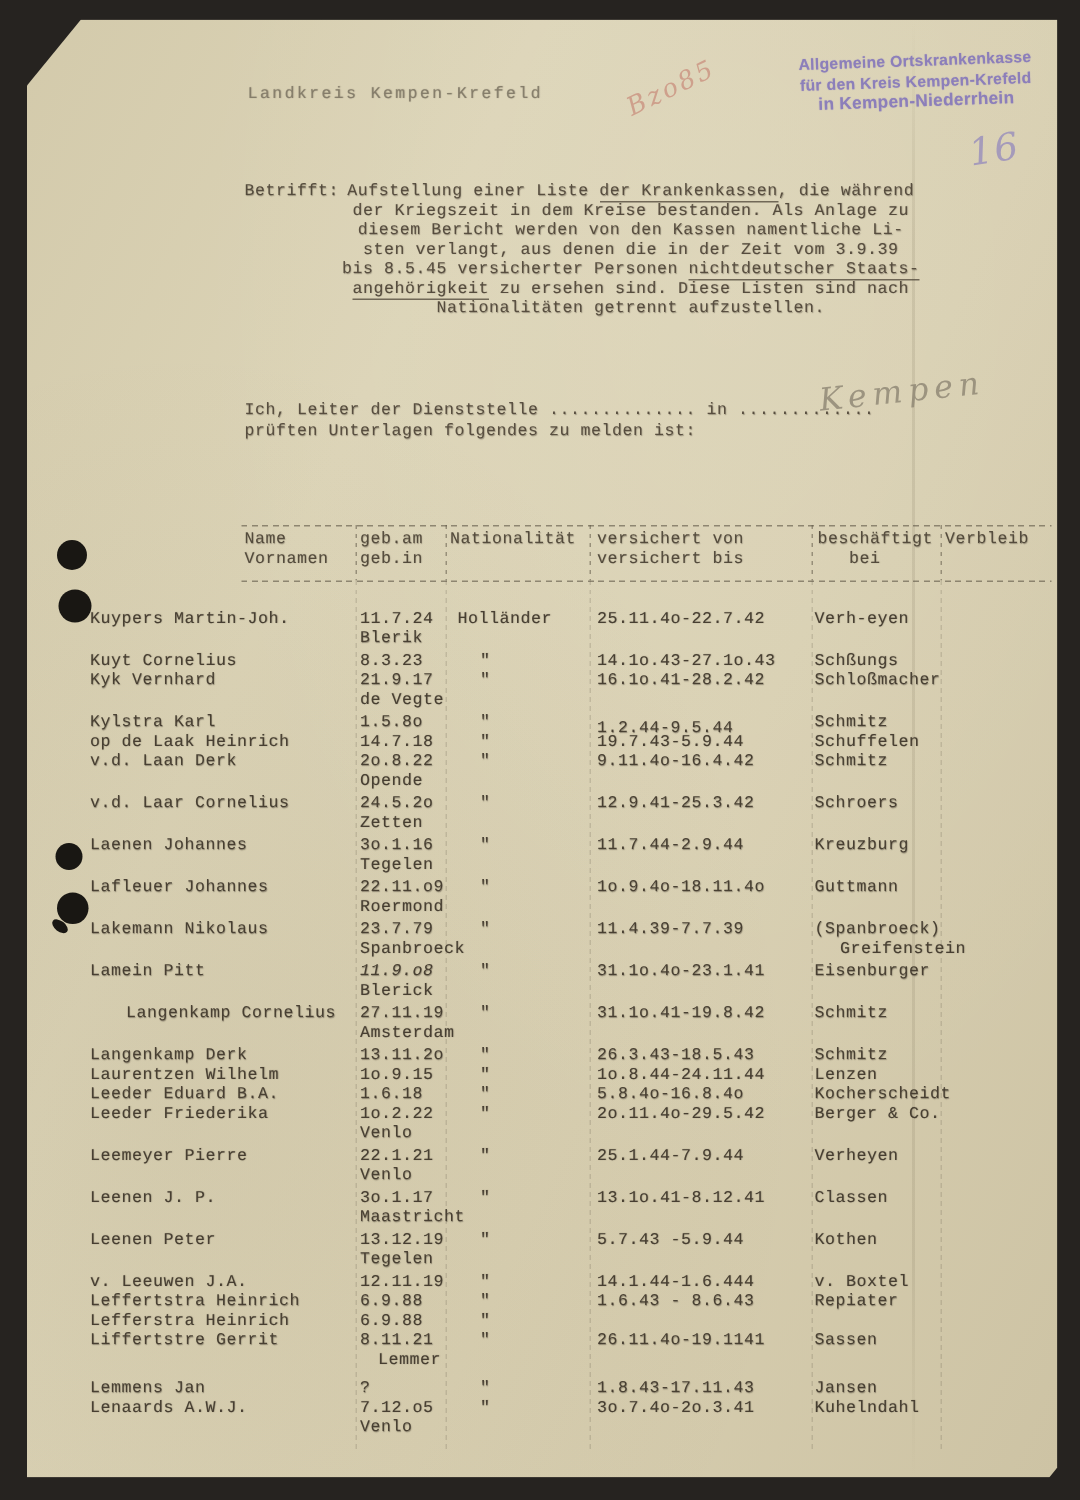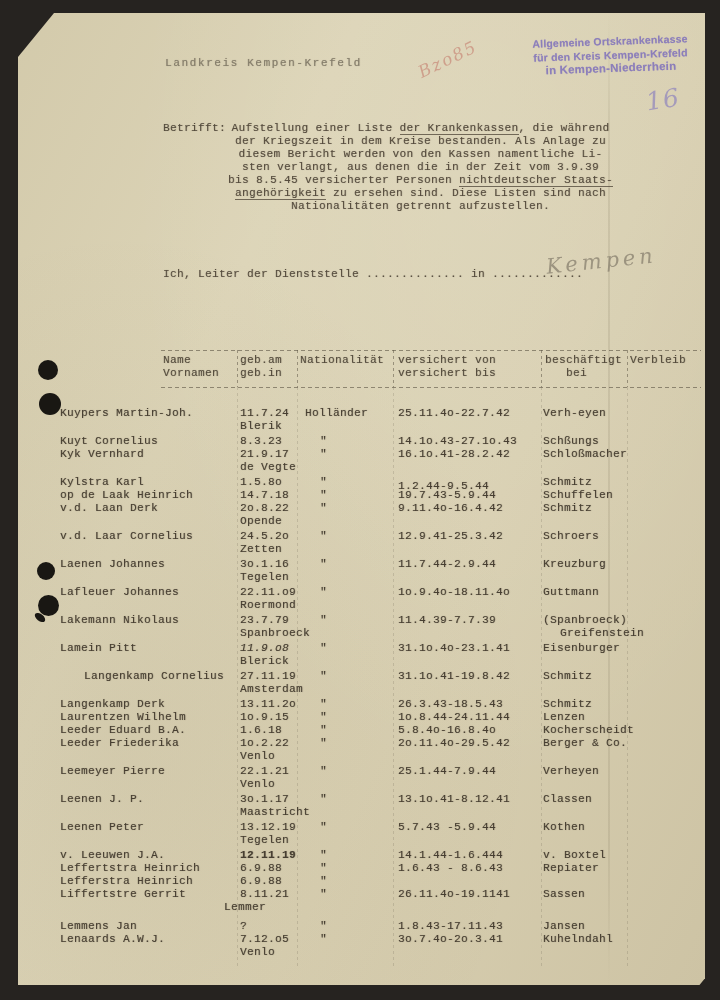--- a/index.html
+++ b/index.html
@@ -92,20 +92,21 @@
       <div class="tline"><span>der Kriegszeit in dem Kreise bestanden. Als Anlage zu</span><span></span><span></span></div>
       <div class="tline"><span>diesem Bericht werden von den Kassen namentliche Li-</span><span></span><span></span></div>
       <div class="tline"><span>sten verlangt, aus denen die in der Zeit vom 3.9.39</span><span></span><span></span></div>
       <div class="tline"><span>bis 8.5.45 versicherter Personen </span><span class="uline">nichtdeutscher Staats-</span><span></span></div>
       <div class="tline"><span></span><span class="uline">angehörigkeit</span><span> zu ersehen sind. Diese Listen sind nach</span></div>
       <div class="tline"><span>Nationalitäten getrennt aufzustellen.</span><span></span><span></span></div>
     </div>
 
   <div class="decl" id="declaration-lines">
       <div class="tline">Ich, Leiter der Dienststelle .............. in .............</div>
+      <div class="tline">prüften Unterlagen folgendes zu melden ist:</div>
     </div>
   <div class="hand-place">Kempen</div>
 
   <div class="hdash" style="top:337px"></div>
   <div class="hdash" style="top:374px"></div>
 
   <span class="typed" style="left:145px;top:341px">Name</span>
   <span class="typed" style="left:145px;top:354px">Vornamen</span>
   <span class="typed" style="left:222px;top:341px">geb.am</span>
   <span class="typed" style="left:222px;top:354px">geb.in</span>
@@ -270,21 +271,21 @@
       <div class="trow" style="top: 808px;">
         <span class="tcell" style="left: 0px; top: 0px;">Leenen Peter</span>
         <span class="tcell" style="left: 180px; top: 0px;">13.12.19</span>
         <span class="tcell" style="left: 260px; top: 0px;">"</span>
         <span class="tcell" style="left: 338px; top: 0px;">5.7.43 -5.9.44</span>
         <span class="tcell" style="left: 483px; top: 0px;">Kothen</span>
         <span class="tcell" style="left: 180px; top: 13px;">Tegelen</span>
       </div>
       <div class="trow" style="top: 836px;">
         <span class="tcell" style="left: 0px; top: 0px;">v. Leeuwen J.A.</span>
-        <span class="tcell" style="left: 180px; top: 0px; font-weight: bold;">12.11.19</span>
+        <span class="tcell" style="left: 180px; top: 0px;">12.11.19</span>
         <span class="tcell" style="left: 260px; top: 0px;">"</span>
         <span class="tcell" style="left: 338px; top: 0px;">14.1.44-1.6.444</span>
         <span class="tcell" style="left: 483px; top: 0px;">v. Boxtel</span>
       </div>
       <div class="trow" style="top: 849px;">
         <span class="tcell" style="left: 0px; top: 0px;">Leffertstra Heinrich</span>
         <span class="tcell" style="left: 180px; top: 0px;">6.9.88</span>
         <span class="tcell" style="left: 260px; top: 0px;">"</span>
         <span class="tcell" style="left: 338px; top: 0px;">1.6.43 - 8.6.43</span>
         <span class="tcell" style="left: 483px; top: 0px;">Repiater</span>
@@ -293,21 +294,21 @@
         <span class="tcell" style="left: 0px; top: 0px;">Lefferstra Heinrich</span>
         <span class="tcell" style="left: 180px; top: 0px;">6.9.88</span>
         <span class="tcell" style="left: 260px; top: 0px;">"</span>
       </div>
       <div class="trow" style="top: 875px;">
         <span class="tcell" style="left: 0px; top: 0px;">Liffertstre Gerrit</span>
         <span class="tcell" style="left: 180px; top: 0px;">8.11.21</span>
         <span class="tcell" style="left: 260px; top: 0px;">"</span>
         <span class="tcell" style="left: 338px; top: 0px;">26.11.4o-19.1141</span>
         <span class="tcell" style="left: 483px; top: 0px;">Sassen</span>
-        <span class="tcell" style="left: 164px; top: 13px;">Lemmer</span>
+        <span class="tcell" style="left: 192px; top: 13px;">Lemmer</span>
       </div>
       <div class="trow" style="top: 907px;">
         <span class="tcell" style="left: 0px; top: 0px;">Lemmens Jan</span>
         <span class="tcell" style="left: 180px; top: 0px;">?</span>
         <span class="tcell" style="left: 260px; top: 0px;">"</span>
         <span class="tcell" style="left: 338px; top: 0px;">1.8.43-17.11.43</span>
         <span class="tcell" style="left: 483px; top: 0px;">Jansen</span>
       </div>
       <div class="trow" style="top: 920px;">
         <span class="tcell" style="left: 0px; top: 0px;">Lenaards A.W.J.</span>

